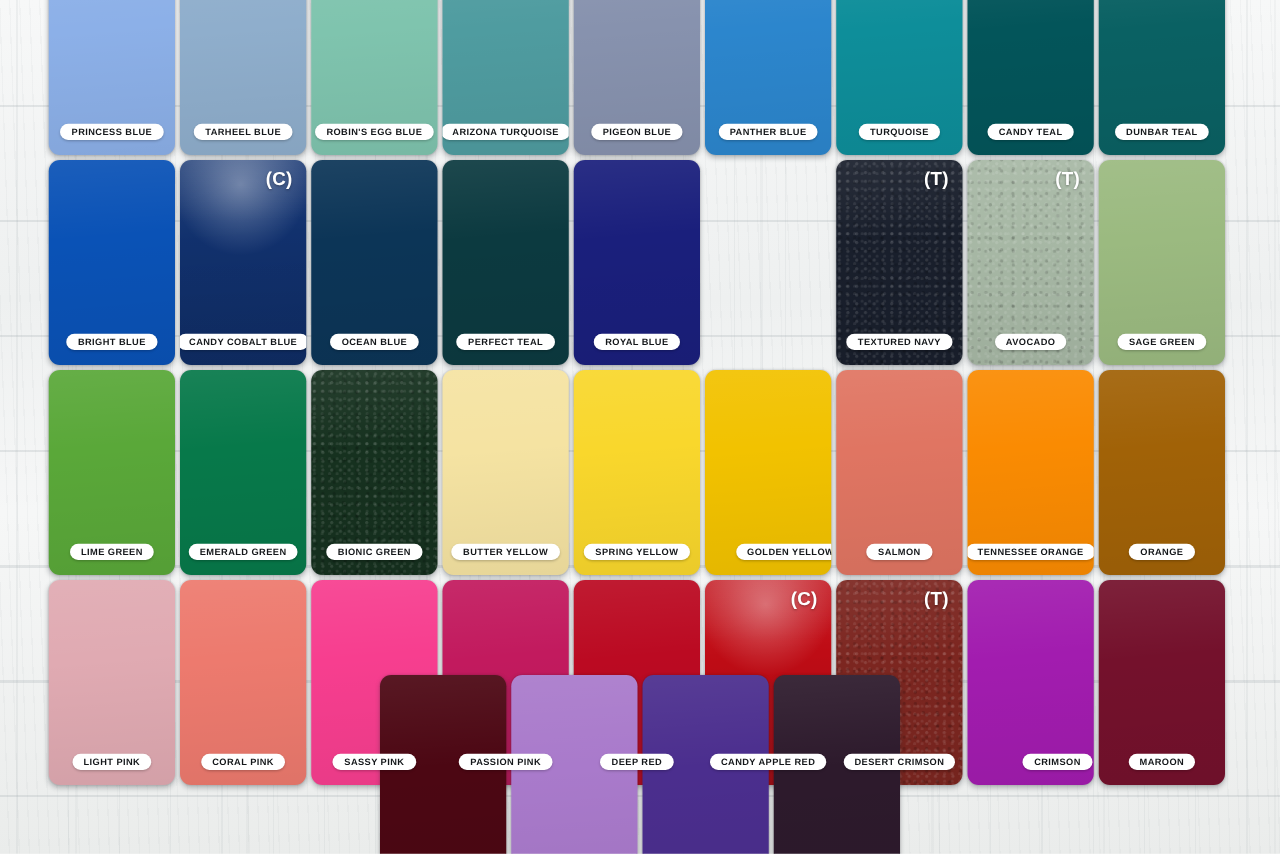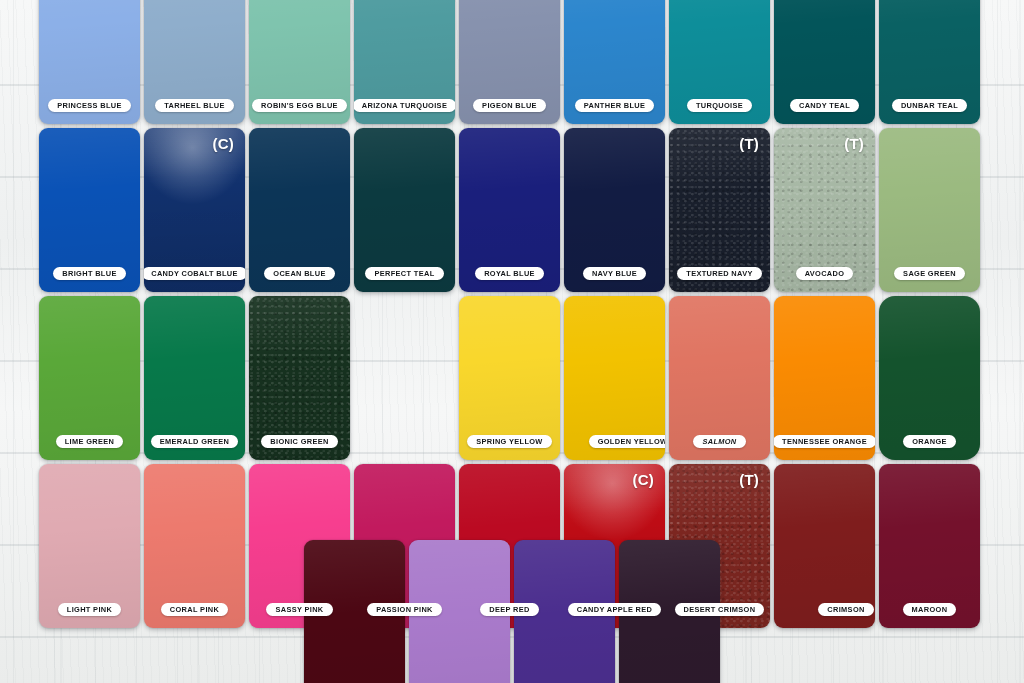--- a/index.html
+++ b/index.html
@@ -270,26 +270,20 @@
           <div class="sheen"></div>
           <div class="pill">PERFECT TEAL</div>
         </div>
       </div>
       <div class="swatch" style="left: 420px;">
         <div class="chip" style="background: rgb(26, 31, 124);">
           <div class="sheen"></div>
           <div class="pill">ROYAL BLUE</div>
         </div>
       </div>
-      <div class="swatch" style="left: 525px;">
-        <div class="chip" style="background: rgb(18, 28, 67);">
-          <div class="sheen"></div>
-          <div class="pill">NAVY BLUE</div>
-        </div>
-      </div>
       <div class="swatch" style="left: 630px;">
         <div class="chip textured" style="background: rgb(25, 31, 44);">
           <div class="sheen"></div>
           <div class="badge">(T)</div>
           <div class="pill">TEXTURED NAVY</div>
         </div>
       </div>
       <div class="swatch" style="left: 735px;">
         <div class="chip textured" style="background: rgb(167, 184, 165);">
           <div class="sheen"></div>
@@ -316,46 +310,52 @@
           <div class="sheen"></div>
           <div class="pill">EMERALD GREEN</div>
         </div>
       </div>
       <div class="swatch" style="left: 210px;">
         <div class="chip textured" style="background: rgb(22, 49, 31);">
           <div class="sheen"></div>
           <div class="pill">BIONIC GREEN</div>
         </div>
       </div>
+      <div class="swatch" style="left: 315px;">
+        <div class="chip" style="background: rgb(245, 227, 162);">
+          <div class="sheen"></div>
+          <div class="pill">BUTTER YELLOW</div>
+        </div>
+      </div>
       <div class="swatch" style="left: 420px;">
         <div class="chip" style="background: rgb(249, 215, 44);">
           <div class="sheen"></div>
           <div class="pill">SPRING YELLOW</div>
         </div>
       </div>
       <div class="swatch" style="left: 525px;">
         <div class="chip" style="background: rgb(242, 194, 0); padding-left: 36px;">
           <div class="sheen"></div>
           <div class="pill">GOLDEN YELLOW</div>
         </div>
       </div>
       <div class="swatch" style="left: 630px;">
-        <div class="chip" style="background: rgb(224, 117, 98); font-style: italic;">
+        <div class="chip" style="background: rgb(224, 117, 98);">
           <div class="sheen"></div>
           <div class="pill">SALMON</div>
         </div>
       </div>
       <div class="swatch" style="left: 735px; text-align: center;">
         <div class="chip" style="background: rgb(250, 139, 2);">
           <div class="sheen"></div>
           <div class="pill">TENNESSEE ORANGE</div>
         </div>
       </div>
       <div class="swatch" style="left: 840px;">
-        <div class="chip" style="background: #14532d; border-radius: 16px;">
+        <div class="chip" style="background: #a16207;">
           <div class="sheen"></div>
           <div class="pill">ORANGE</div>
         </div>
       </div>
     </div>
     <div class="row">
       <div class="swatch" style="left: 0px;">
         <div class="chip" style="background: rgb(224, 170, 178);">
           <div class="sheen"></div>
           <div class="pill">LIGHT PINK</div>
@@ -393,21 +393,21 @@
         </div>
       </div>
       <div class="swatch" style="left: 630px;">
         <div class="chip textured" style="background: rgb(124, 38, 32);">
           <div class="sheen"></div>
           <div class="badge">(T)</div>
           <div class="pill">DESERT CRIMSON</div>
         </div>
       </div>
       <div class="swatch" style="left: 735px;">
-        <div class="chip" style="background: #7f1d1d; padding-left: 43px;">
+        <div class="chip" style="background: #a21caf; padding-left: 43px;">
           <div class="sheen"></div>
           <div class="pill">CRIMSON</div>
         </div>
       </div>
       <div class="swatch" style="left: 840px;">
         <div class="chip" style="background: rgb(116, 17, 44);">
           <div class="sheen"></div>
           <div class="pill">MAROON</div>
         </div>
       </div>

